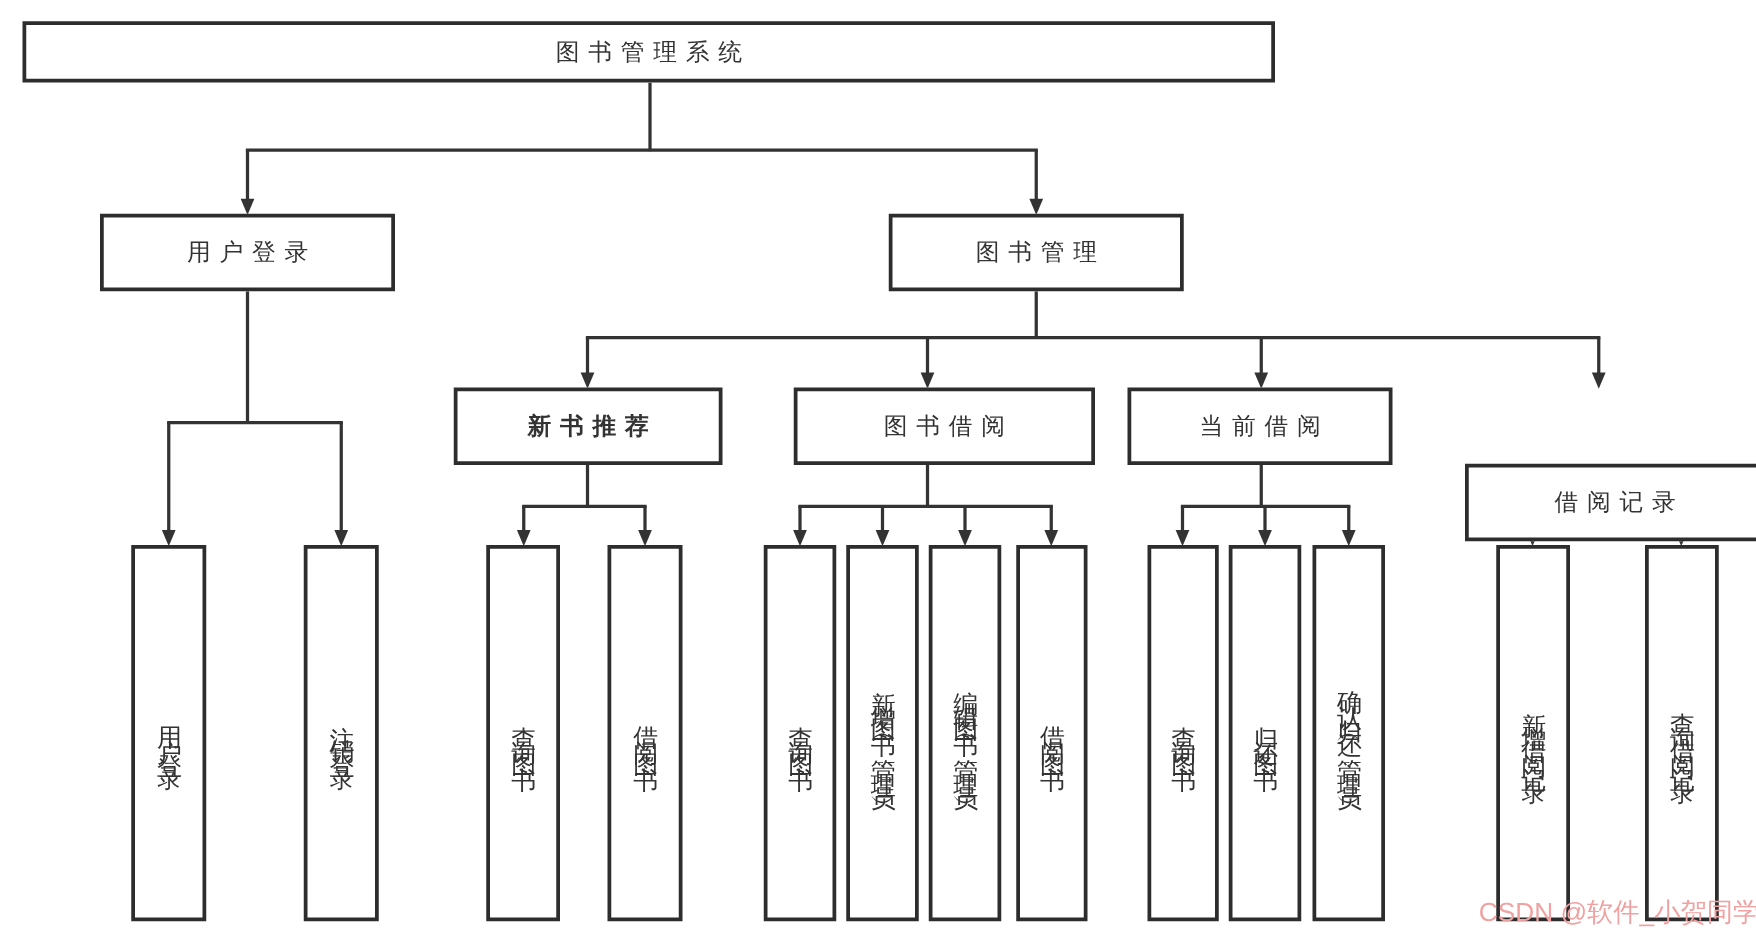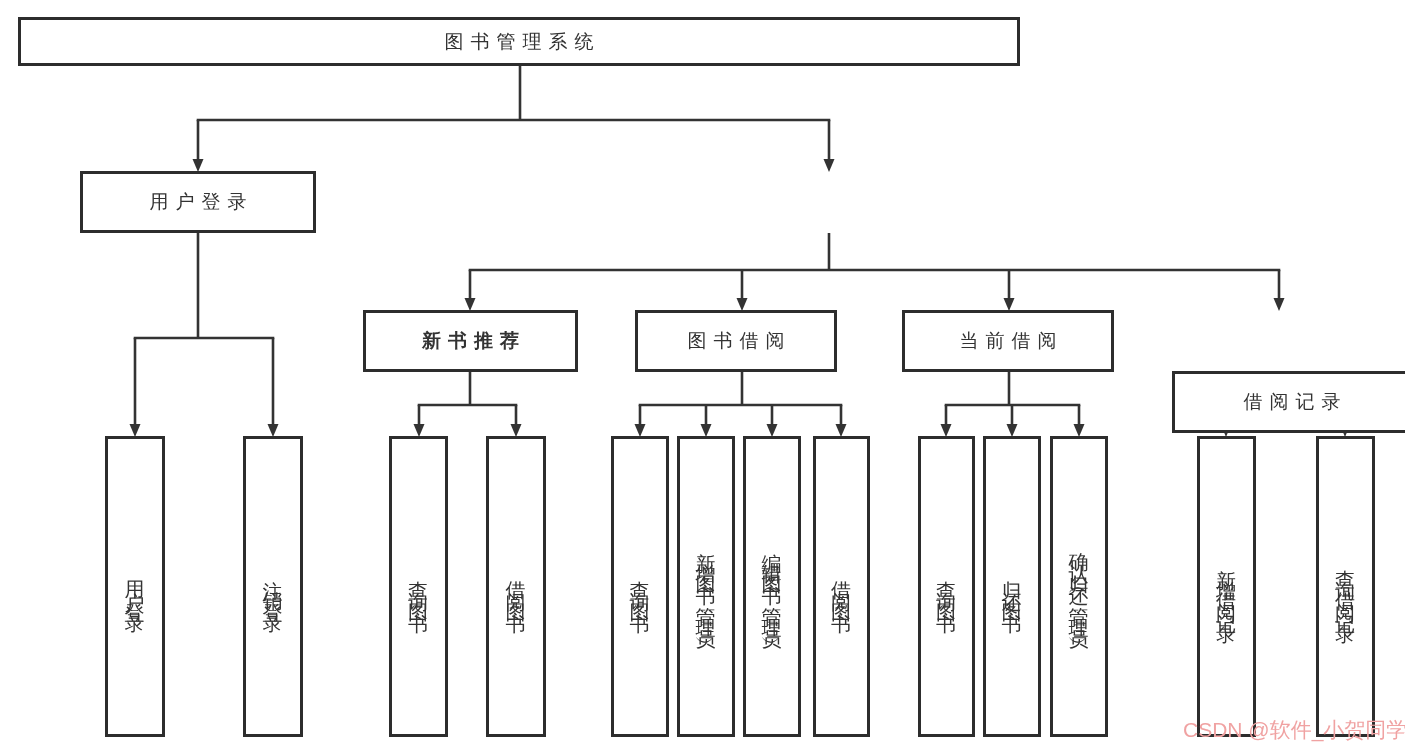--- a/index.html
+++ b/index.html
@@ -139,25 +139,28 @@
     <polygon points="1339.5,424 1350.5,424 1345,437"></polygon>
   </svg>
 
   <div class="node" style="left:18px; top:17px; width:1002px; height:49px;">
     <span class="h-label">图书管理系统</span>
   </div>
 
   <div class="node" style="left:80px; top:171px; width:236px; height:62px;">
     <span class="h-label">用户登录</span>
   </div>
+  <div class="node" style="left:711px; top:171px; width:236px; height:62px;">
+    <span class="h-label">图书管理</span>
+  </div>
 
   <div class="node" style="left:363px; top:310px; width:215px; height:62px;font-weight:bold;">
     <span class="h-label">新书推荐</span>
   </div>
-  <div class="node" style="left:635px; top:310px; width:202px; height:62px;">
+  <div class="node" style="left:635px; top:310px; width:241px; height:62px;">
     <span class="h-label">图书借阅</span>
   </div>
   <div class="node" style="left:902px; top:310px; width:212px; height:62px;">
     <span class="h-label">当前借阅</span>
   </div>
   <div class="node" style="left:1172px; top:327px; width:240px; height:62px;margin-top:44px;">
     <span class="h-label">借阅记录</span>
   </div>
 
   <div class="node" style="left:105px; top:436px; width:60px; height:301px;">

